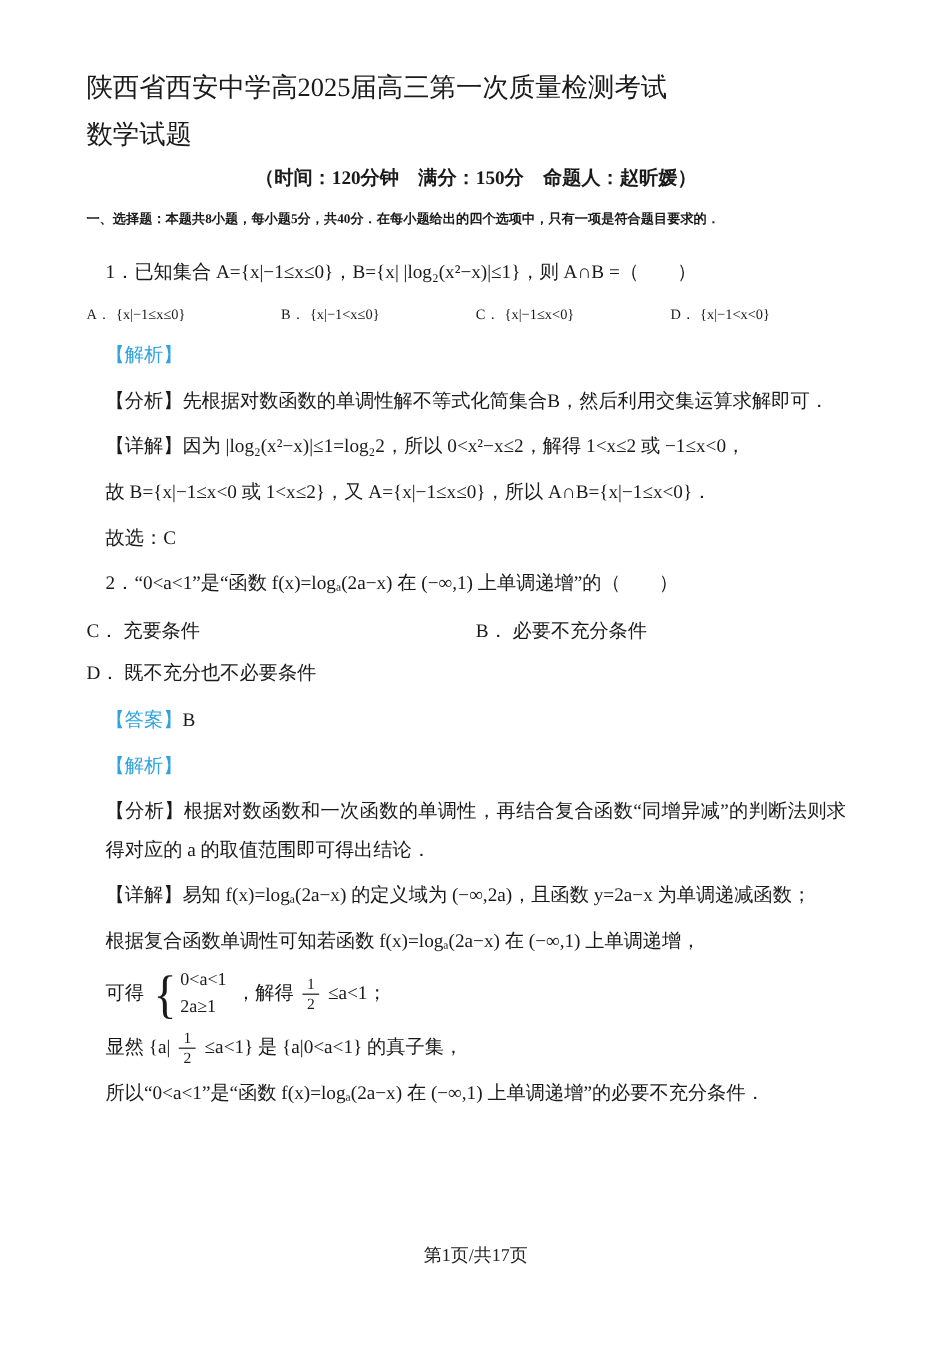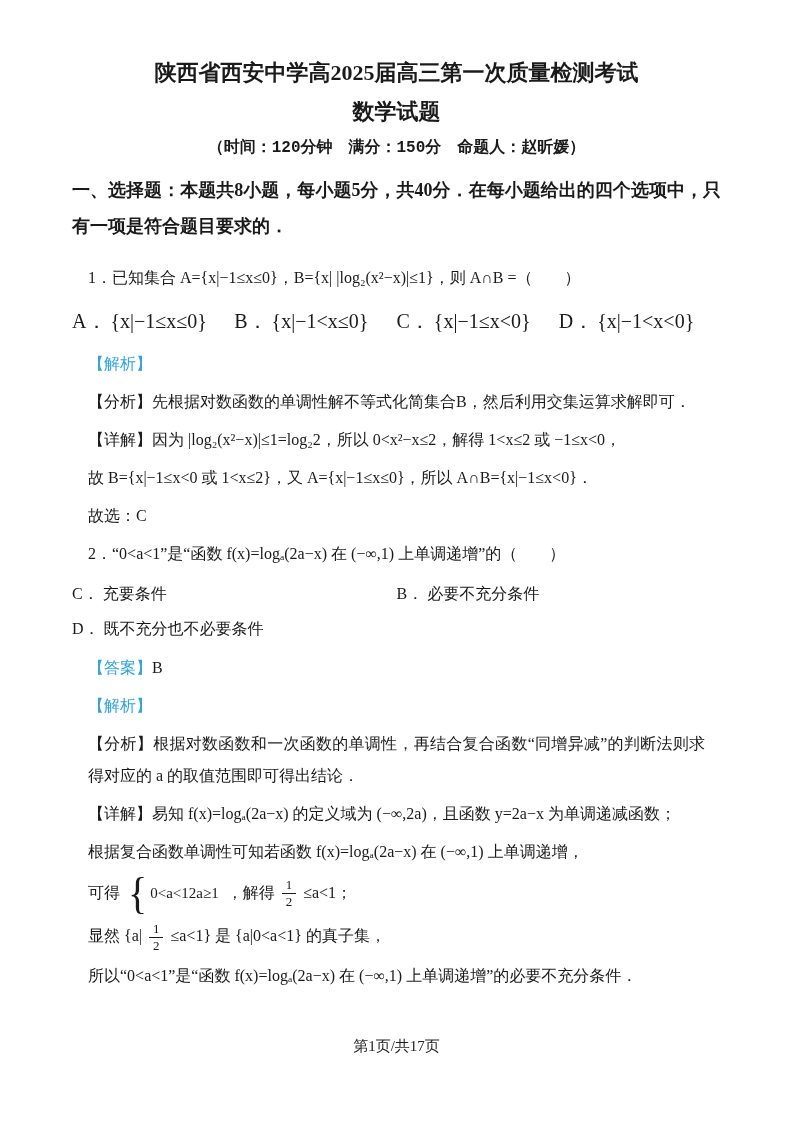--- a/index.html
+++ b/index.html
@@ -9,60 +9,60 @@
     width: 793px; height: 1122px; overflow: hidden;
     font-family: "Liberation Serif", "DejaVu Serif", serif;
     color: var(--ink);
   }
   .page {
     position: relative;
     width: 793px; height: 1122px;
     padding: 44px 72px 0 72px;
   }
   .exam-title {
-    text-align: center; font-size: 22px; font-weight: bold;
+    font-size: 22px; font-weight: normal;
     margin: 12px 0 4px 0; line-height: 1.5;
   }
   .exam-subtitle {
-    text-align: center; font-size: 22px; font-weight: bold;
+    text-align: left; font-size: 22px; font-weight: normal;
     margin: 6px 0 8px 0; line-height: 1.5;
   }
   .exam-meta {
     text-align: center; font-size: 16px; font-weight: bold;
-    margin: 8px 0 10px 0; line-height: 1.6; font-family: Liberation Mono, monospace;
+    margin: 8px 0 10px 0; line-height: 1.6;
   }
   .section-header {
-    font-size: 18px; font-weight: bold; line-height: 2.0;
+    font-size: 11px; font-weight: bold; line-height: 2.0;
     margin: 8px 0 18px 0; text-align: justify;
   }
   p.line {
     font-size: 16px; line-height: 2.0; margin: 6px 16px;
     text-align: justify;
   }
   .opts-4 {
     display: grid; grid-template-columns: repeat(4, 1fr);
-    font-size: 20px; line-height: 2.1; margin: 4px 0;
+    font-size: 12px; line-height: 2.1; margin: 4px 0;
   }
   .opts-2 {
     display: grid; grid-template-columns: 1fr 1fr;
     font-size: 16px; line-height: 2.2; margin: 4px 0;
   }
   .accent { color: var(--accent); }
   .opt-label { margin-right: 4px; }
   
   .sys {
     display: inline-flex; align-items: center; vertical-align: middle;
     margin: 0 4px;
   }
   .sys .brace {
     font-size: 40px; font-weight: 300; line-height: 1;
     transform: scaleY(1.1); margin-right: 3px;
   }
   .sys .sys-lines {
-    display: inline-flex; flex-direction: row;
+    display: inline-flex; flex-direction: column;
     font-size: 15px; line-height: 1.45; text-align: left;
   }
   
   .frac {
     display: inline-flex; flex-direction: column; align-items: center;
     vertical-align: middle; font-size: 13px; line-height: 1.25;
     margin: 0 3px;
   }
   .frac .num { border-bottom: 1px solid var(--ink); padding: 0 4px; }
   .frac .den { padding: 0 4px; }

